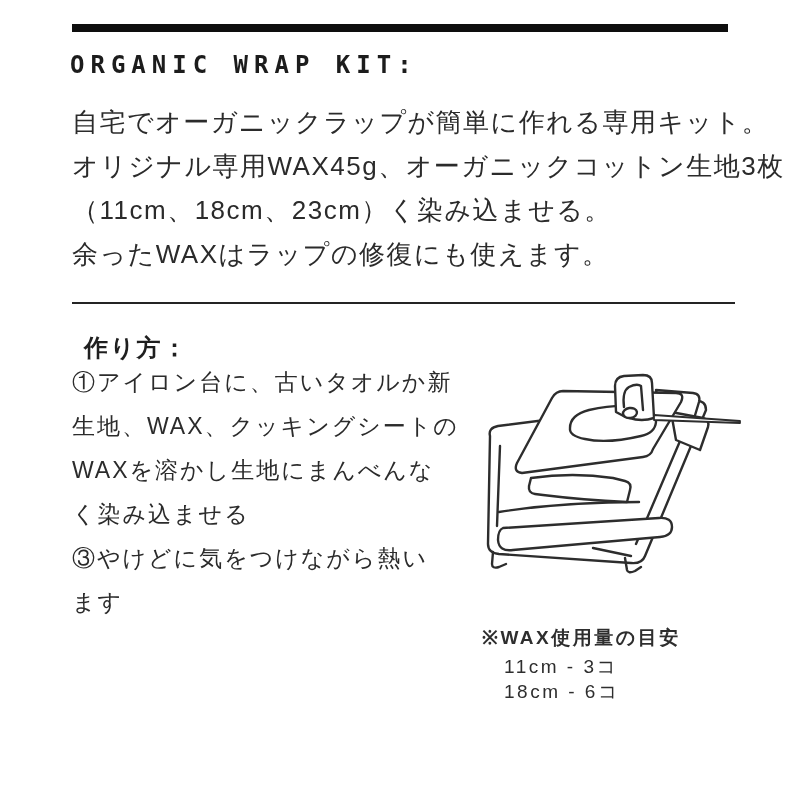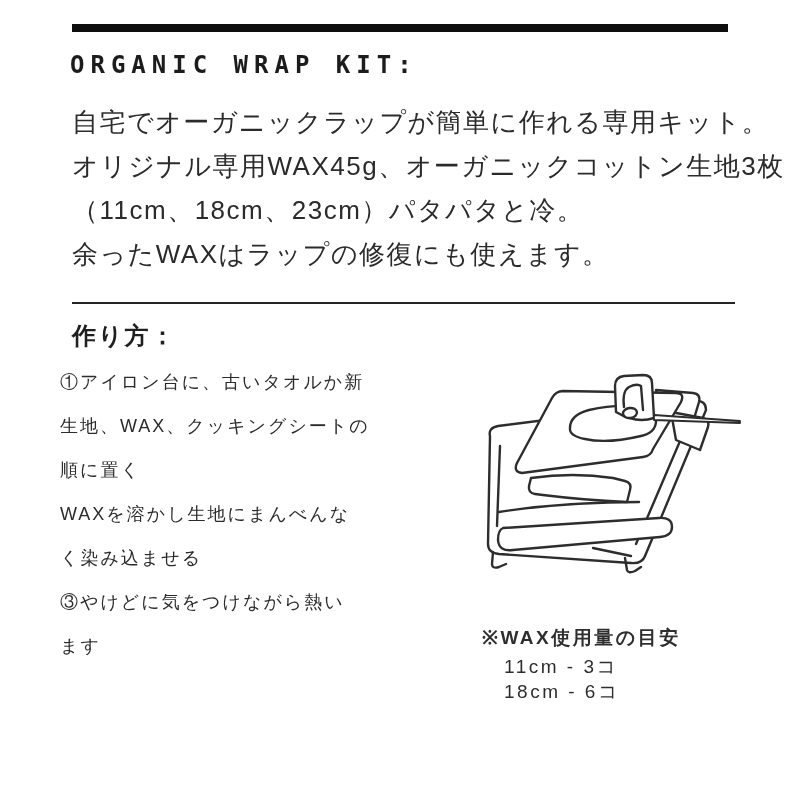--- a/index.html
+++ b/index.html
@@ -10,24 +10,24 @@
   .rule-thick{position:absolute;left:72px;top:24px;width:656px;height:8px;background:#0e0e0e;}
   .title{
     position:absolute;left:70px;top:52px;margin:0;
     font-family:"DejaVu Sans Mono","Liberation Mono",monospace;
     font-size:24px;font-weight:700;letter-spacing:6px;color:#1c1c1c;white-space:nowrap;line-height:26px;
   }
   .intro{position:absolute;left:72px;top:100px;font-size:26px;line-height:44px;letter-spacing:1.5px;white-space:nowrap;}
   .intro-line{height:44px;}
   .rule-thin{position:absolute;left:72px;top:302px;width:663px;height:2px;background:#242424;}
   .howto-heading{
-    position:absolute;left:72px;top:320px;margin:0;font-size:24px;font-weight:700;
+    position:absolute;left:72px;top:320px;margin:12px;font-size:24px;font-weight:700;
     letter-spacing:2px;color:#1f1f1f;line-height:32px;white-space:nowrap;
   }
-  .steps{position:absolute;left:60px;top:360px;font-size:18px;line-height:44px;letter-spacing:2px;white-space:nowrap;}
+  .steps{position:absolute;left:72px;top:360px;font-size:23px;line-height:44px;letter-spacing:2px;white-space:nowrap;}
   .step-line{height:44px;}
   .illustration{position:absolute;left:473px;top:360px;width:290px;height:250px;}
   .wax-note{
     position:absolute;left:482px;top:625px;font-size:19px;line-height:25px;
     letter-spacing:2.5px;color:#2e2e2e;white-space:nowrap;
   }
   .wax-heading{margin-bottom:4px;font-weight:700;}
   .wax-items{padding-left:22px;}
 </style>
 </head>
@@ -35,32 +35,31 @@
 
 <div class="page">
 
   <div class="rule-thick"></div>
 
   <h1 class="title">ORGANIC WRAP KIT:</h1>
 
   <div class="intro">
     <div class="intro-line">自宅でオーガニックラップが簡単に作れる専用キット。</div>
     <div class="intro-line">オリジナル専用WAX45g、オーガニックコットン生地3枚</div>
-    <div class="intro-line">（11cm、18cm、23cm）パタパタと冷。</div>
+    <div class="intro-line">（11cm、18cm、23cm）く染み込ませる。</div>
     <div class="intro-line">余ったWAXはラップの修復にも使えます。</div>
   </div>
 
   <div class="rule-thin"></div>
 
   <h2 class="howto-heading">作り方：</h2>
 
   <div class="steps">
     <div class="step-line">①アイロン台に、古いタオルか新</div>
     <div class="step-line">生地、WAX、クッキングシートの</div>
-    <div class="step-line">順に置く</div>
     <div class="step-line">WAXを溶かし生地にまんべんな</div>
     <div class="step-line">く染み込ませる</div>
     <div class="step-line">③やけどに気をつけながら熱い</div>
     <div class="step-line">ます</div>
   </div>
 
   <svg class="illustration" viewBox="0 0 290 250" xmlns="http://www.w3.org/2000/svg" aria-hidden="true">
     <g fill="#ffffff" stroke="#2d2d2d" stroke-width="2.4" stroke-linecap="round" stroke-linejoin="round">
 
       <path d="M17,76 Q15,68 25,66 L222,41 Q233,40 233,50 L172,196 Q169,204 158,203 L26,194 Q15,193 15,184 Z"></path>

